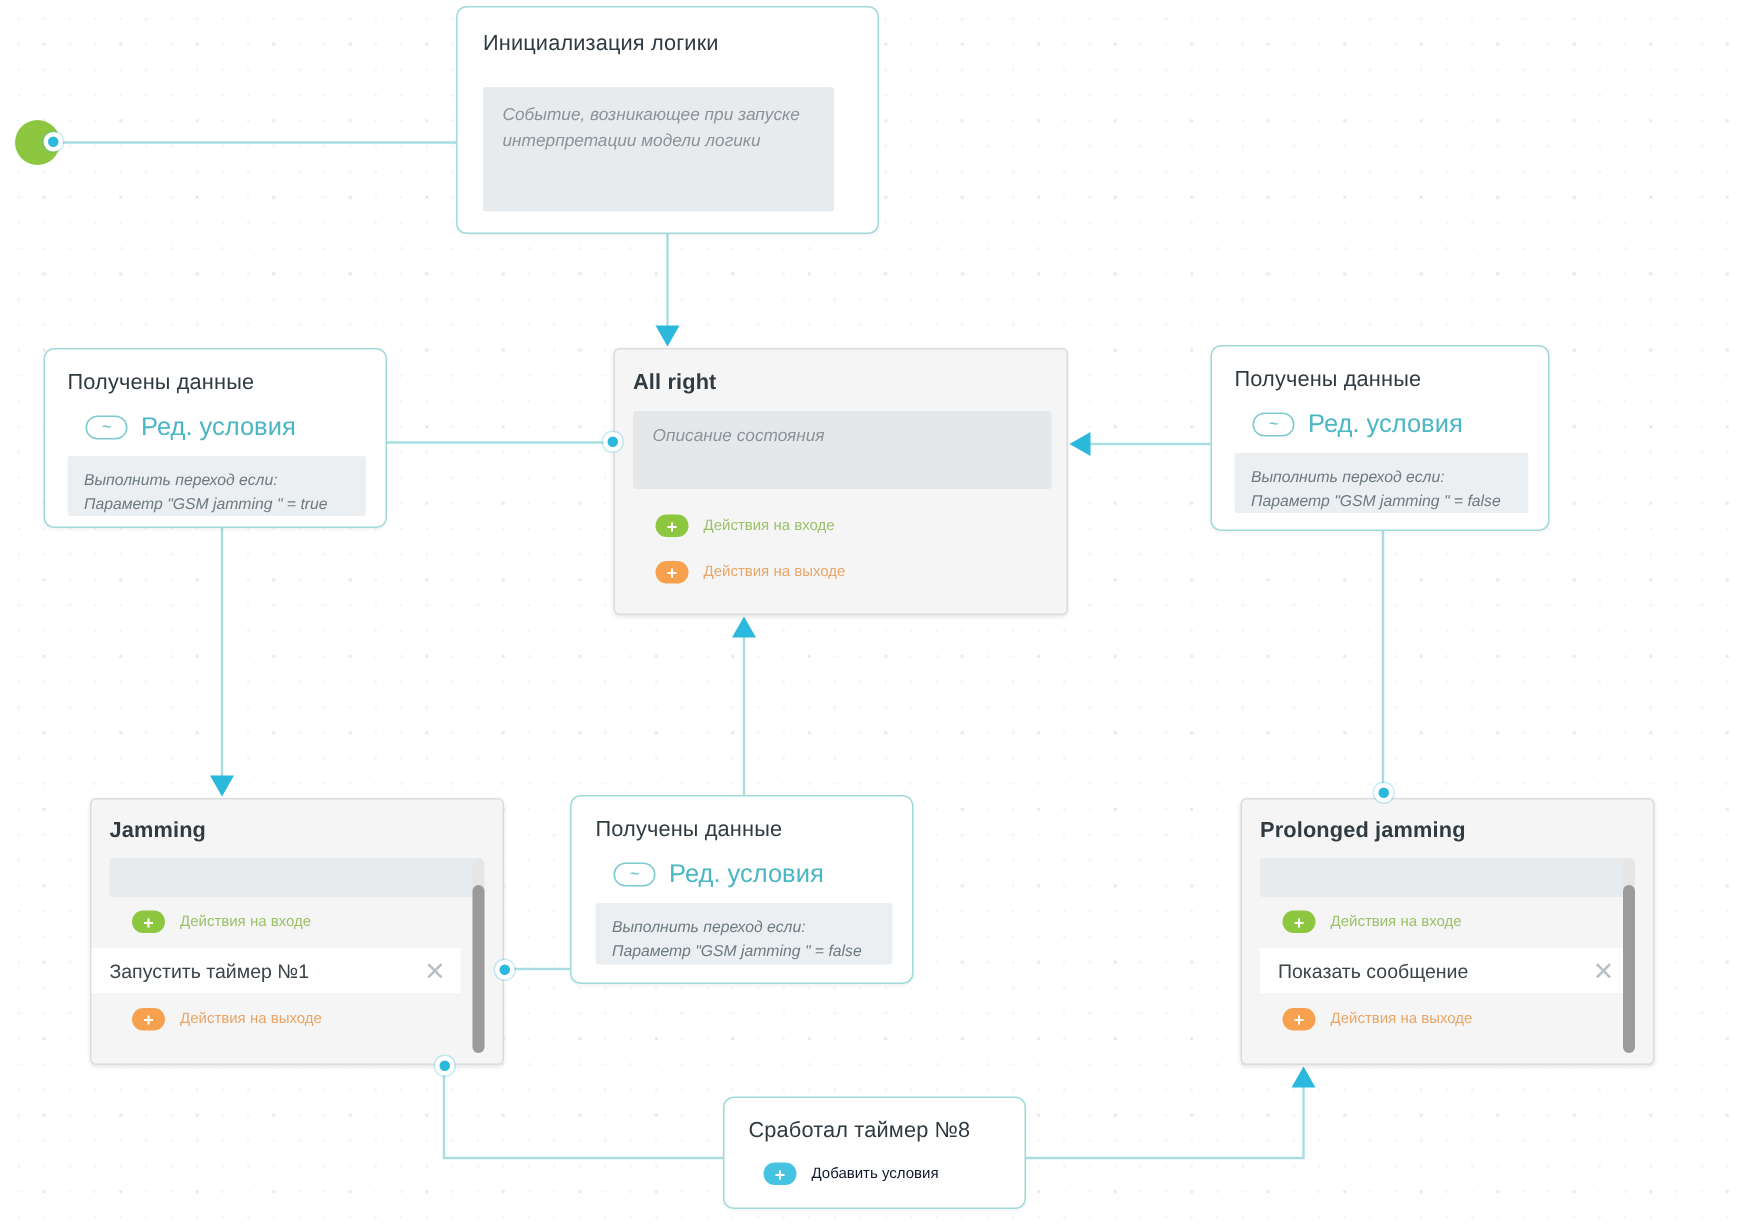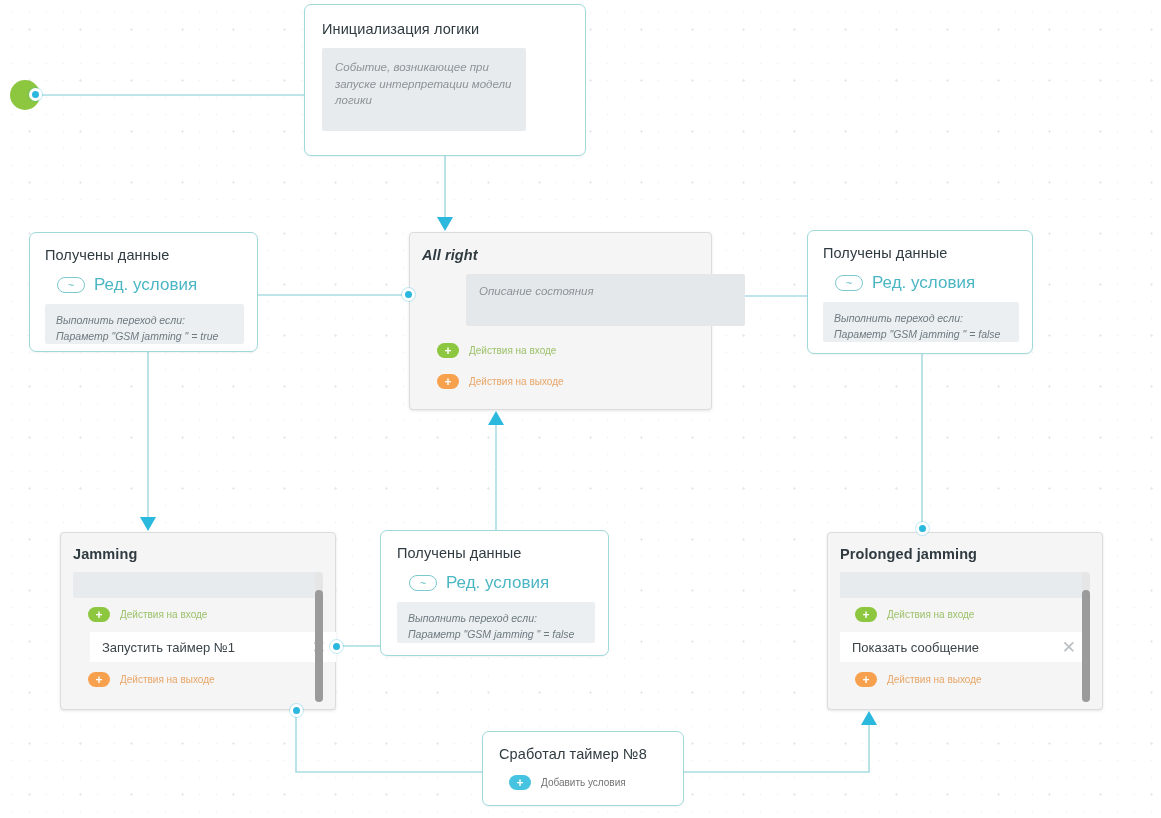--- a/index.html
+++ b/index.html
@@ -71,21 +71,21 @@
     display: flex; align-items: center; justify-content: center;
     color: #ffffff; font-size: 12px; line-height: 1;
     font-weight: bold;
   }
   .pill.green  { background: #8dc63f; }
   .pill.orange { background: #f7a14e; }
   .pill.cyan   { background: #46c3e0; }
   .pill-label { font-size: 10px; }
   .lbl-green  { color: #9cc16a; }
   .lbl-orange { color: #e8a668; }
-  .lbl-cyan   { color: #737373; }
+  .lbl-cyan   { color: #0f172a; }
 
   
   .edit-cond { display: flex; align-items: center; gap: 9px; }
   .tilde-btn {
     width: 28px; height: 16px;
     border: 1px solid #7cc9cf; border-radius: 9px;
     display: flex; align-items: center; justify-content: center;
     color: #5bbcc4; font-size: 11px; line-height: 1;
     background: #fff;
   }
@@ -171,26 +171,26 @@
 
     <polyline points="684,772 869,772 869,724" fill="none" stroke="#a9dde2" stroke-width="1.6"></polyline>
     <path d="M861,725 L877,725 L869,711 Z" fill="#2bb8dd"></path>
   </svg>
 
   <div class="start-node" style="left:10px; top:80px;"></div>
   <div class="dot" style="left:29px; top:88px;"></div>
 
   <div class="node node-trans" id="node-init">
     <div class="node-title" style="position:absolute; left:17px; top:16px;">Инициализация логики</div>
-    <div class="desc-box" style="position:absolute; left:17px; top:43px; width:204px; height:83px; padding:11px 13px;">Событие, возникающее при запуске интерпретации модели логики</div>
+    <div class="desc-box" style="position:absolute; left:17px; top:53px; width:234px; height:83px; padding:11px 13px;">Событие, возникающее при запуске интерпретации модели логики</div>
   </div>
 
   <div class="node node-state" id="node-allright">
-    <div class="node-title" style="position:absolute; left:12px; top:14px; font-weight:600;font-style:italic;">All right</div>
-    <div class="desc-box" style="position:absolute; left:12px; top:41px; width:279px; height:52px; padding:9px 13px; background:#e5e8ea;margin-left:44px;">Описание состояния</div>
+    <div class="node-title" style="position:absolute; left:12px; top:14px; font-weight:600;">All right</div>
+    <div class="desc-box" style="position:absolute; left:12px; top:41px; width:279px; height:52px; padding:9px 13px; background:#e5e8ea;">Описание состояния</div>
 
     <div class="pill-row" style="position:absolute; left:27px; top:110px;">
       <span class="pill green">+</span>
       <span class="pill-label lbl-green">Действия на входе</span>
     </div>
 
     <div class="pill-row" style="position:absolute; left:27px; top:141px;">
       <span class="pill orange">+</span>
       <span class="pill-label lbl-orange">Действия на выходе</span>
     </div>
@@ -235,21 +235,21 @@
 
   <div class="node node-state" id="node-jamming">
     <div class="node-title" style="position:absolute; left:12px; top:13px; font-weight:600;">Jamming</div>
     <div class="placeholder-box" style="position:absolute; left:12px; top:39px; width:246px; height:26px;"></div>
 
     <div class="pill-row" style="position:absolute; left:27px; top:74px;">
       <span class="pill green">+</span>
       <span class="pill-label lbl-green">Действия на входе</span>
     </div>
 
-    <div class="action-row" style="position:absolute; left:29px; top:99px; width:246px; height:30px;gap:12px;">
+    <div class="action-row" style="position:absolute; left:0; top:99px; width:246px; height:30px;gap:12px;">
       <span>Запустить таймер №1</span>
       <span class="x-icon">✕</span>
     </div>
 
     <div class="pill-row" style="position:absolute; left:27px; top:139px;">
       <span class="pill orange">+</span>
       <span class="pill-label lbl-orange">Действия на выходе</span>
     </div>
 
     <div class="vscroll" style="right:12px; top:39px; height:130px;">

